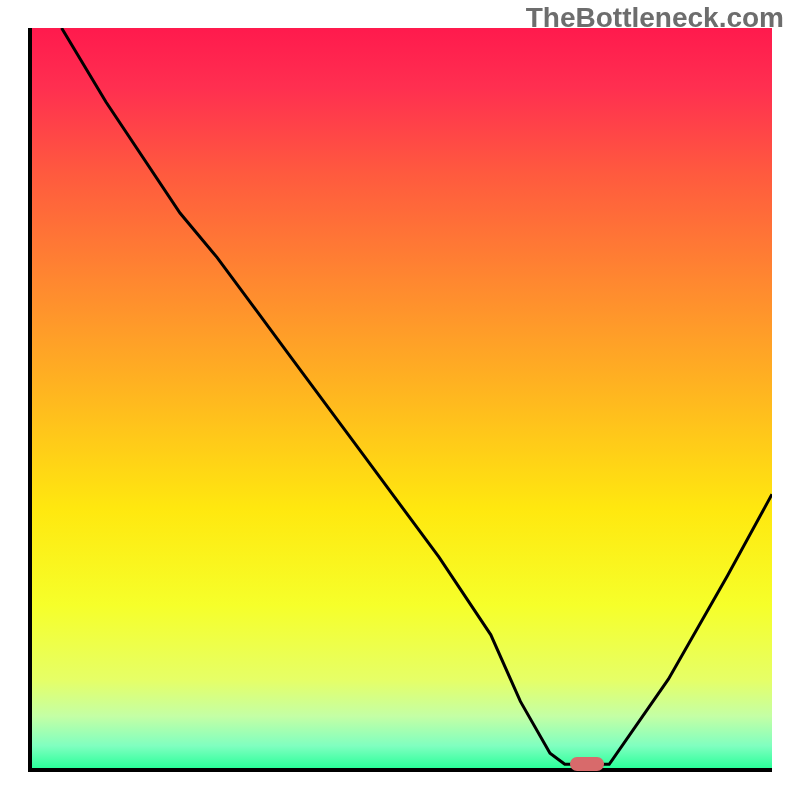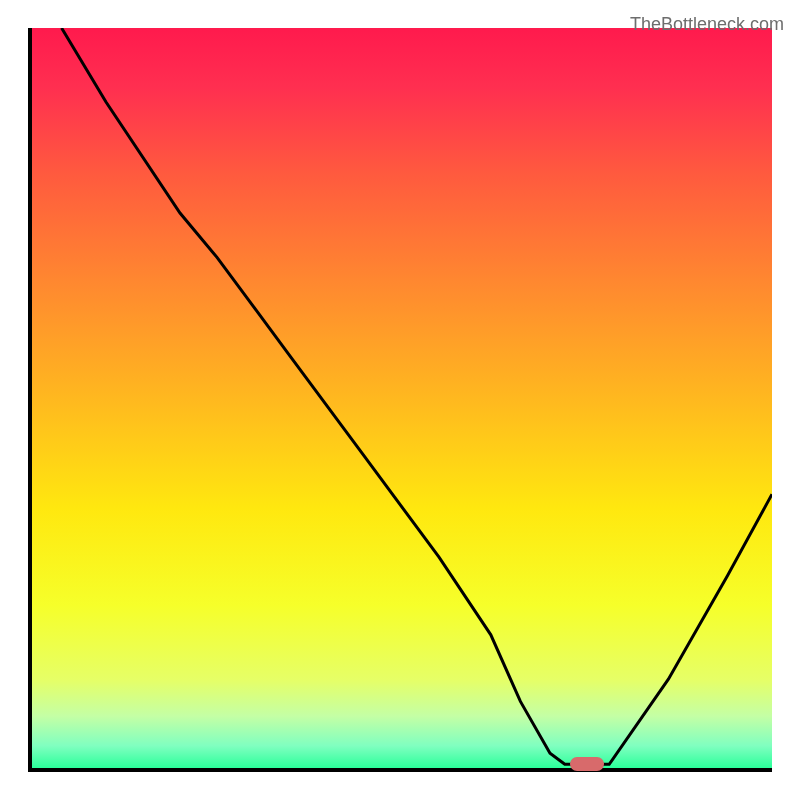--- a/index.html
+++ b/index.html
@@ -11,25 +11,25 @@
     font-family: Arial, Helvetica, sans-serif;
     background: #ffffff;
   }
   .chart-wrap {
     position: relative;
     width: 800px;
     height: 800px;
   }
   .watermark {
     position: absolute;
-    top: 14px;
+    top: 2px;
     right: 16px;
-    font-size: 18px;
+    font-size: 28px;
     color: #6d6d6d;
-    font-weight: 400;
+    font-weight: 700;
     z-index: 10;
   }
   .plot-area {
     position: absolute;
     left: 28px;
     top: 28px;
     width: 744px;
     height: 744px;
     border-left: 4px solid #000;
     border-bottom: 4px solid #000;

